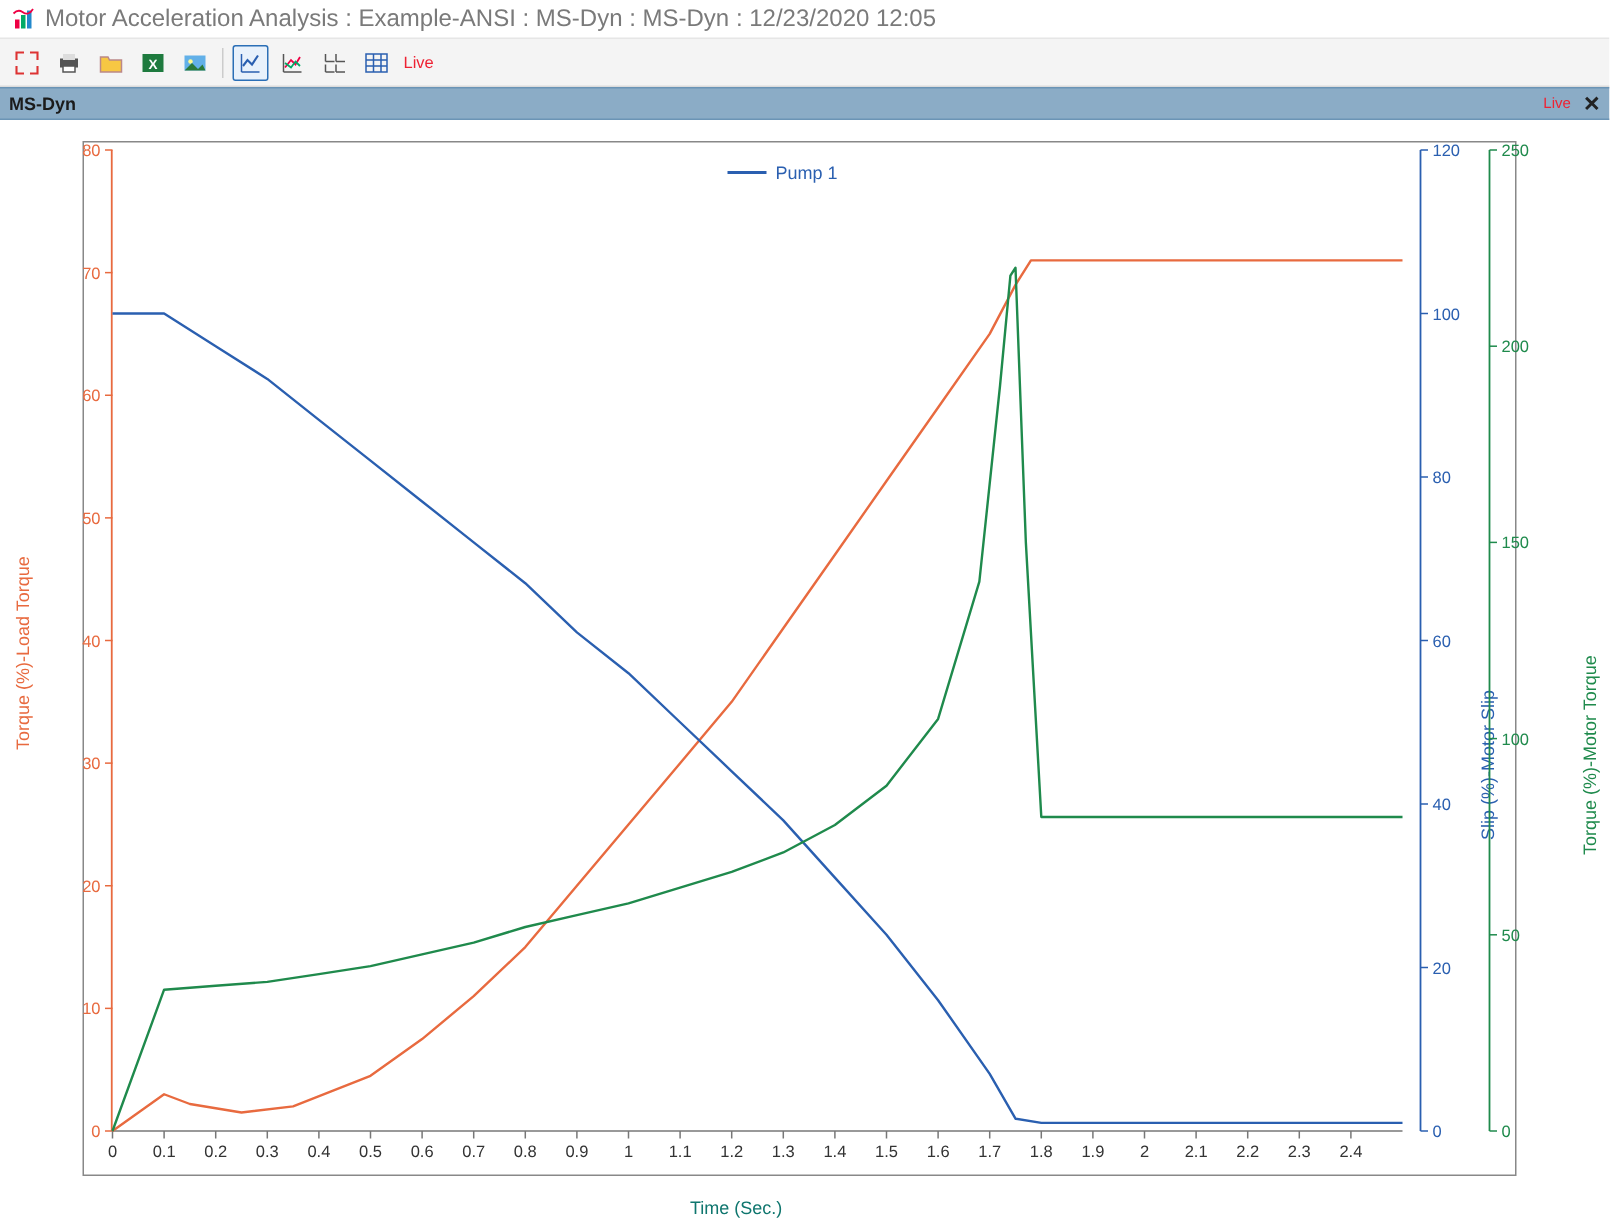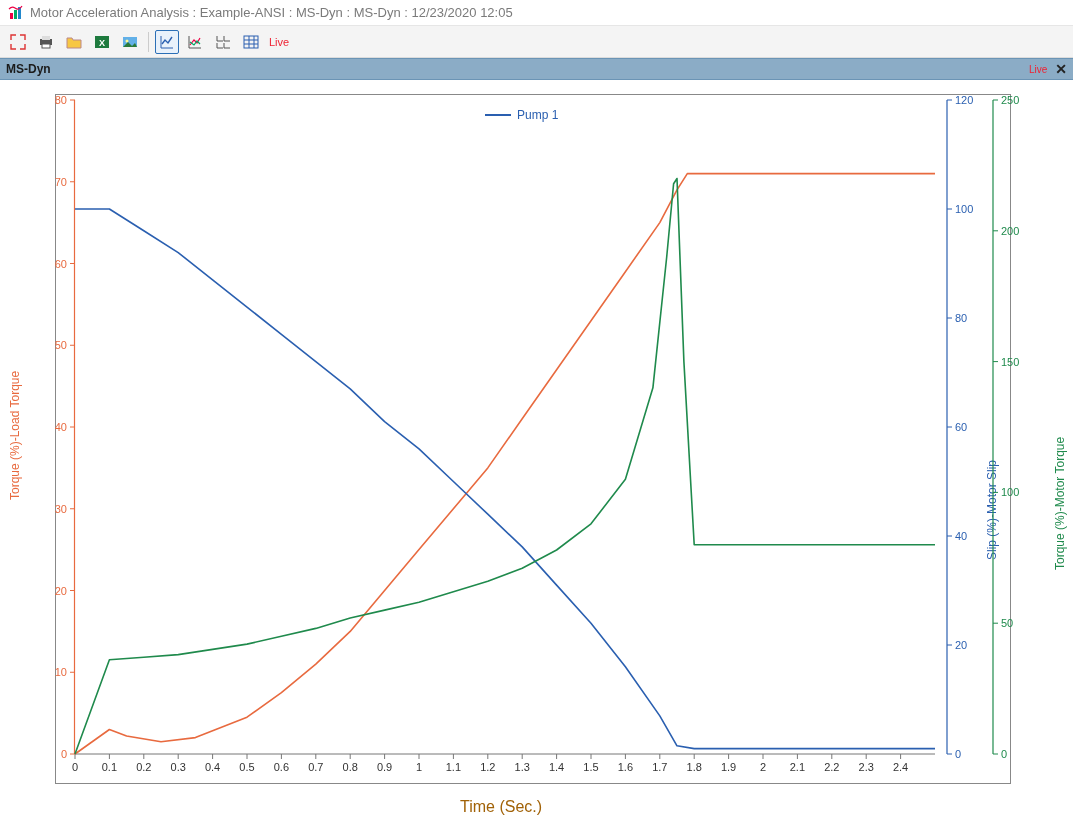--- a/index.html
+++ b/index.html
@@ -12,21 +12,21 @@
     height: 815px;
     overflow: hidden;
   }
   .title-bar {
     display: flex;
     align-items: center;
     padding: 4px 8px;
     height: 26px;
     background: #fff;
     color: #7a7a7a;
-    font-size: 13px;
+    font-size: 16px;
     border-bottom: 1px solid #e6e6e6;
   }
   .title-icon { margin-right: 6px; display:flex; align-items:center; }
   .toolbar {
     display: flex;
     align-items: center;
     gap: 4px;
     padding: 4px 6px;
     height: 32px;
     background: #f4f4f4;
@@ -90,21 +90,21 @@
   .axis-label-right2 {
     position:absolute;
     left:1053px; top:490px;
     transform:rotate(-90deg);
     transform-origin:left top;
     color:#1f8a4c; font-size:12px; white-space:nowrap;
   }
   .axis-label-bottom {
     position:absolute;
     left:460px; top:718px;
-    color:#a16207; font-size:16px;
+    color:#0f766e; font-size:12px;
   }
   svg.plot { position:absolute; left:55px; top:14px; width:956px; height:690px; overflow:visible; }
 </style>
 </head>
 <body>
 
 <div class="title-bar">
   <span class="title-icon">
     <svg width="16" height="16">
         <rect x="2" y="8" width="3" height="6" fill="#e04"></rect>

